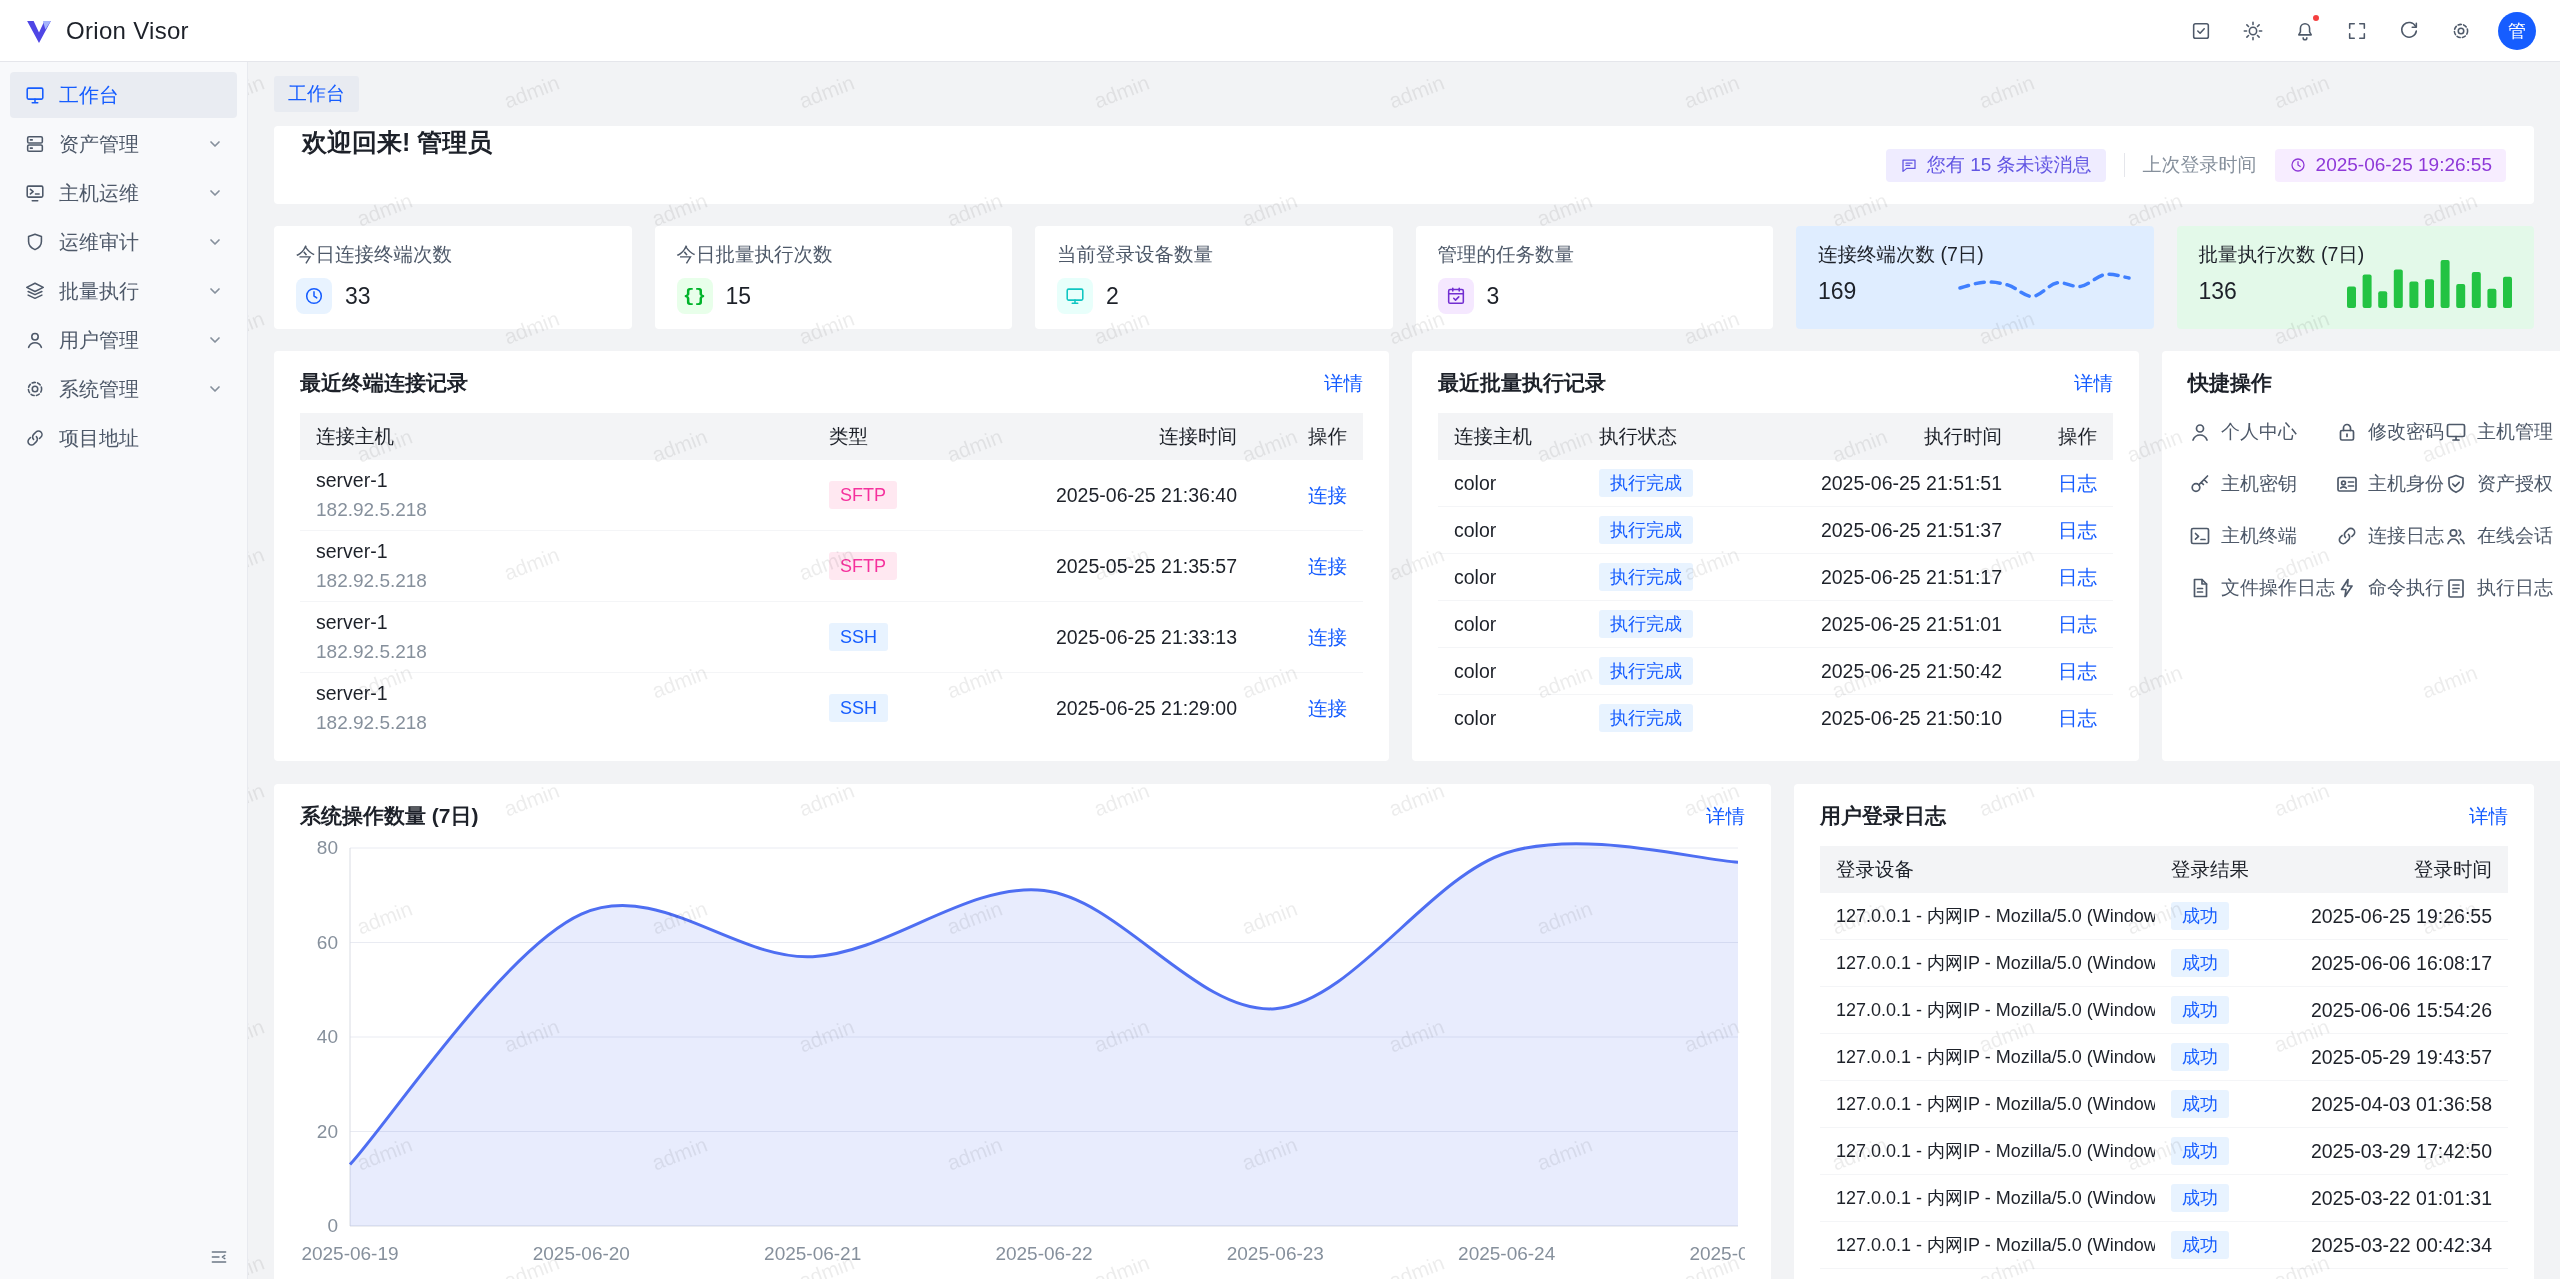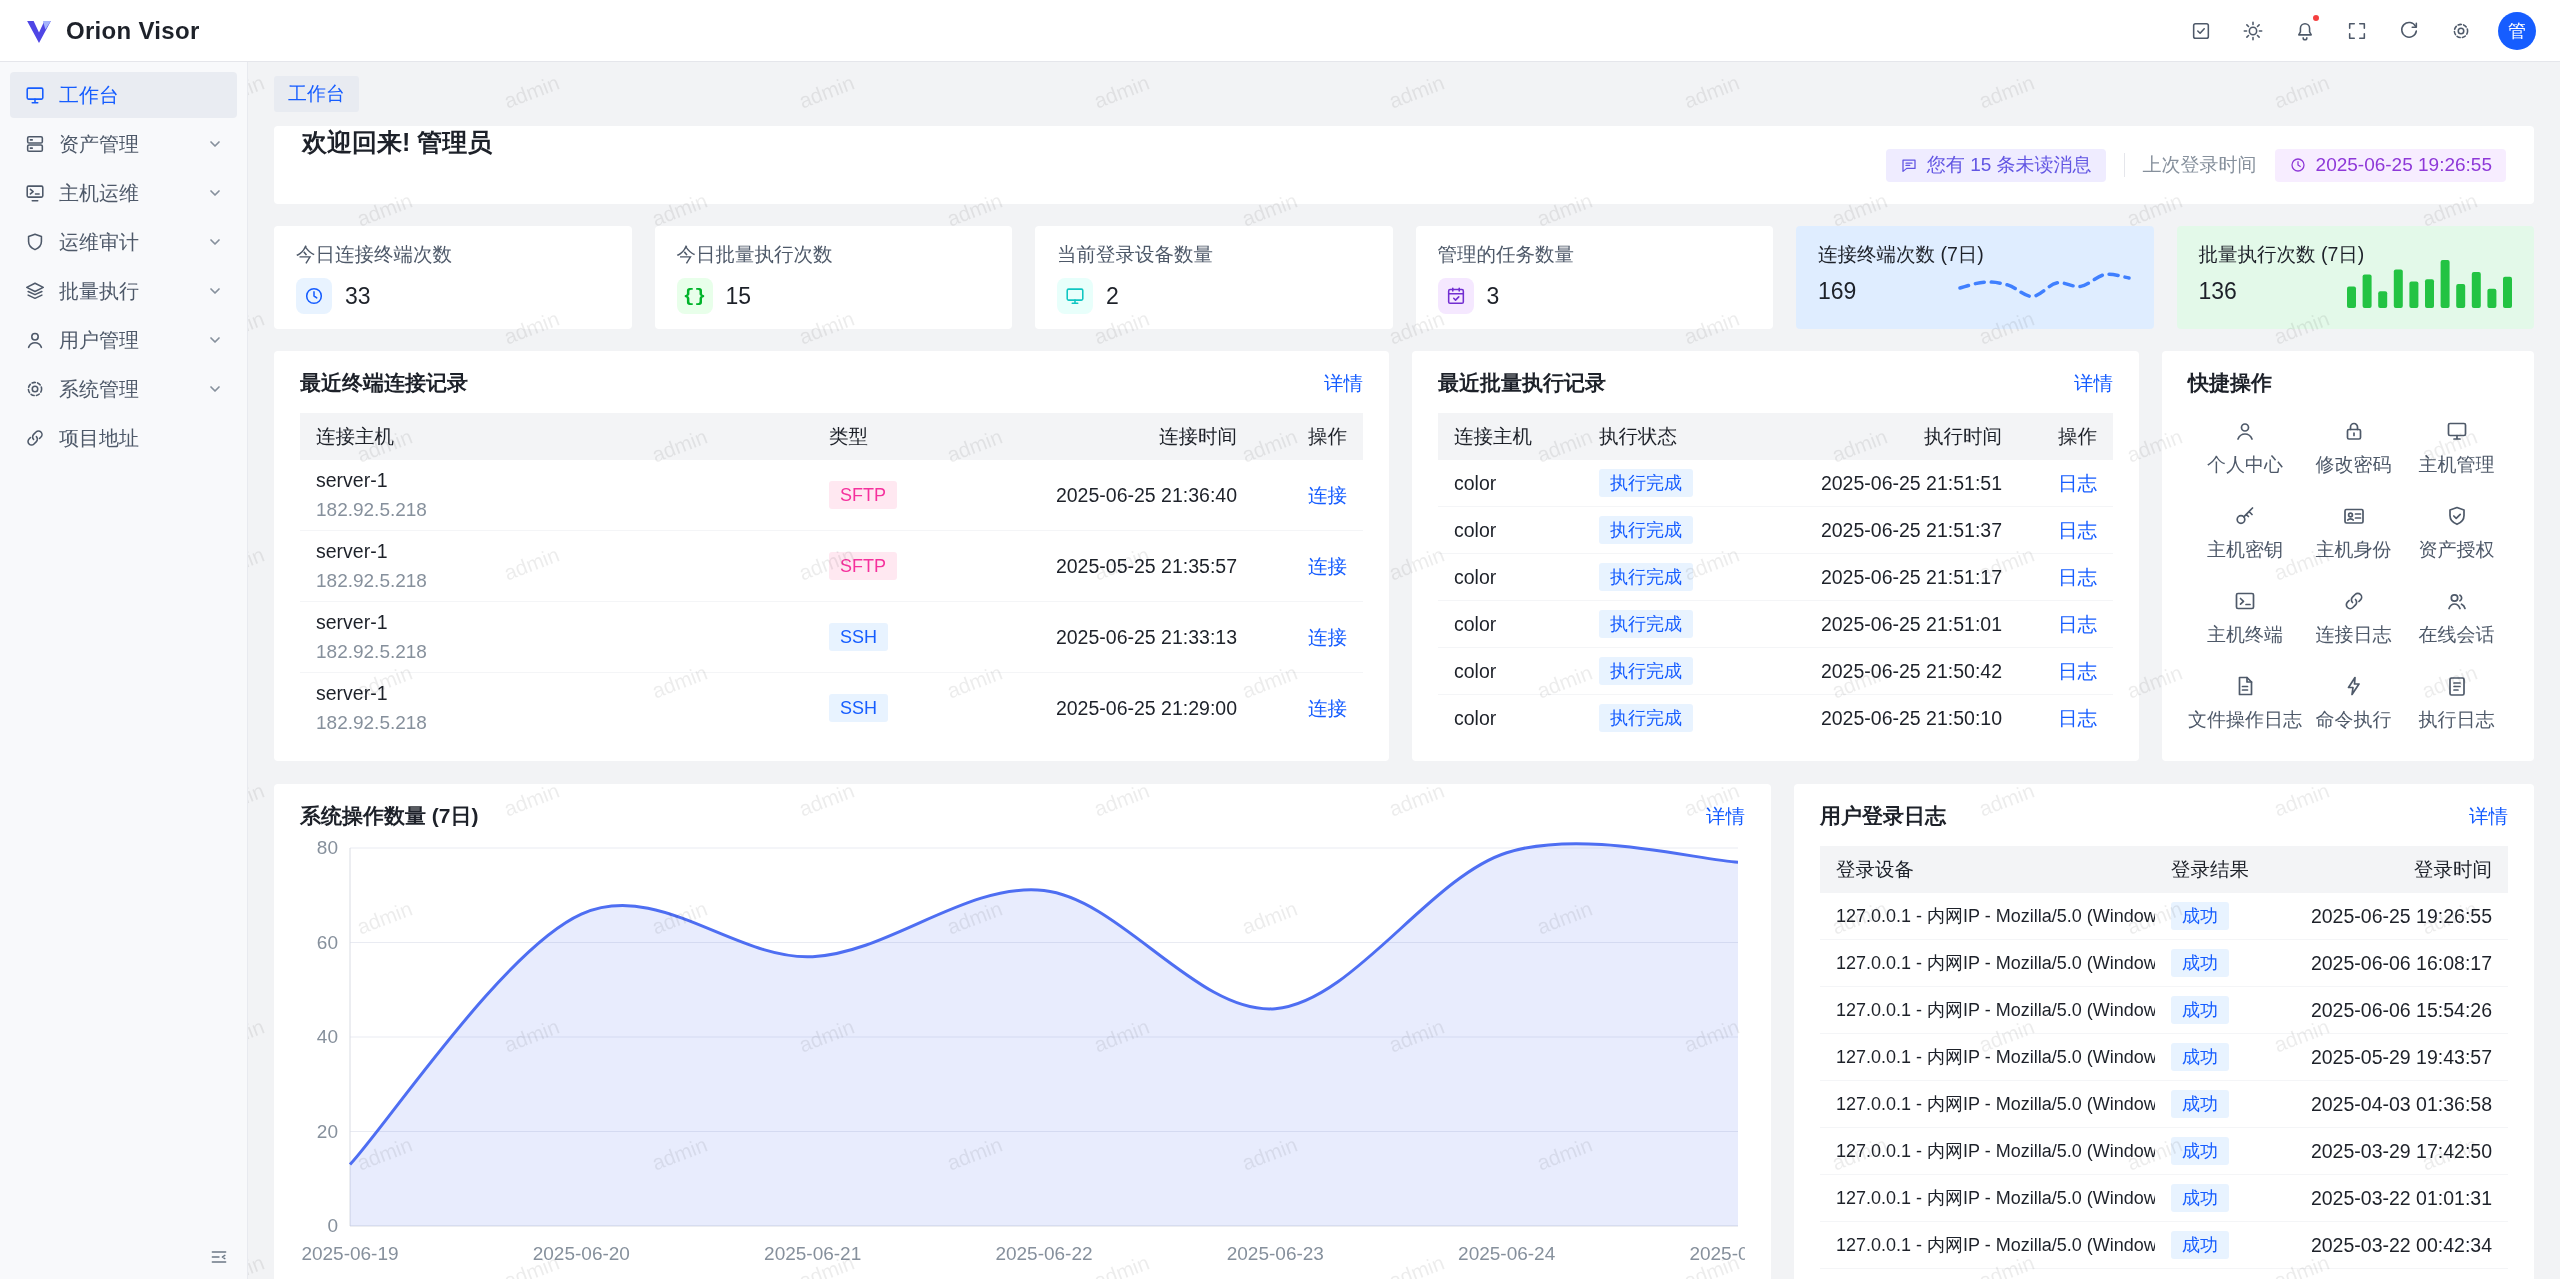--- a/index.html
+++ b/index.html
@@ -6,21 +6,21 @@
   html,body{width:2560px;height:1279px;overflow:hidden;background:#f2f3f5;
     font-family:"Liberation Sans","DejaVu Sans",sans-serif;color:#1d2129}
   svg{display:block}
   .stroke-ico{fill:none;stroke:currentColor;stroke-width:1.7;stroke-linecap:round;stroke-linejoin:round}
 
   
   .topbar{position:absolute;top:0;left:0;right:0;height:62px;background:#fff;
     border-bottom:1px solid #e5e6eb;display:flex;align-items:center;justify-content:space-between;
     padding:0 24px;z-index:30}
   .brand{display:flex;align-items:center;gap:12px}
-  .brand-name{font-size:24px;font-weight:700;letter-spacing:.3px}
+  .brand-name{font-size:24px;font-weight:400;letter-spacing:.3px}
   .top-actions{display:flex;align-items:center;gap:10px}
   .icon-btn{width:42px;height:42px;border-radius:50%;display:flex;align-items:center;
     justify-content:center;color:#4e5969;position:relative;cursor:pointer}
   .red-dot{position:absolute;top:3px;right:5px;width:10px;height:10px;border-radius:50%;
     background:#f53f3f;border:2px solid #fff}
   .avatar{width:38px;height:38px;border-radius:50%;background:#165dff;color:#fff;font-size:18px;
     display:flex;align-items:center;justify-content:center;cursor:pointer;margin-left:6px}
 
   
   .sidebar{position:absolute;top:62px;left:0;bottom:0;width:248px;background:#f8f9fb;
@@ -77,21 +77,21 @@
   .t-right{text-align:right}
   .host{line-height:23px}
   .sub{color:#86909c;line-height:23px;margin-top:6px;font-size:19px}
   .badge{display:inline-block;font-size:18px;padding:3px 11px;border-radius:3px;line-height:22px}
   .badge-blue{background:#e8f3ff;color:#165dff}
   .badge-pink{background:#ffe8f1;color:#f5319d}
   .device-cell{white-space:nowrap;overflow:hidden;font-size:18px}
 
   
   .qa-grid{display:grid;grid-template-columns:repeat(3,1fr);row-gap:26px;margin-top:22px}
-  .qa-item{display:flex;flex-direction:column;align-items:center;gap:9px;color:#4e5969;cursor:pointer}
+  .qa-item{display:flex;flex-direction:row;align-items:center;gap:9px;color:#4e5969;cursor:pointer}
   .qa-label{font-size:19px;white-space:nowrap}
 
   
   #ops-chart{margin-top:6px}
   .grid-line{stroke:#e9ebf2;stroke-width:1}
   .axis-line{stroke:#d9dce3;stroke-width:1}
   .ytick{fill:#86909c;font-size:19px;text-anchor:end;font-family:inherit}
   .xtick{fill:#86909c;font-size:19px;text-anchor:middle;font-family:inherit}
   .area-fill{fill:rgba(79,110,242,.13);stroke:none}
   .area-line{fill:none;stroke:#4e6ef2;stroke-width:3}

